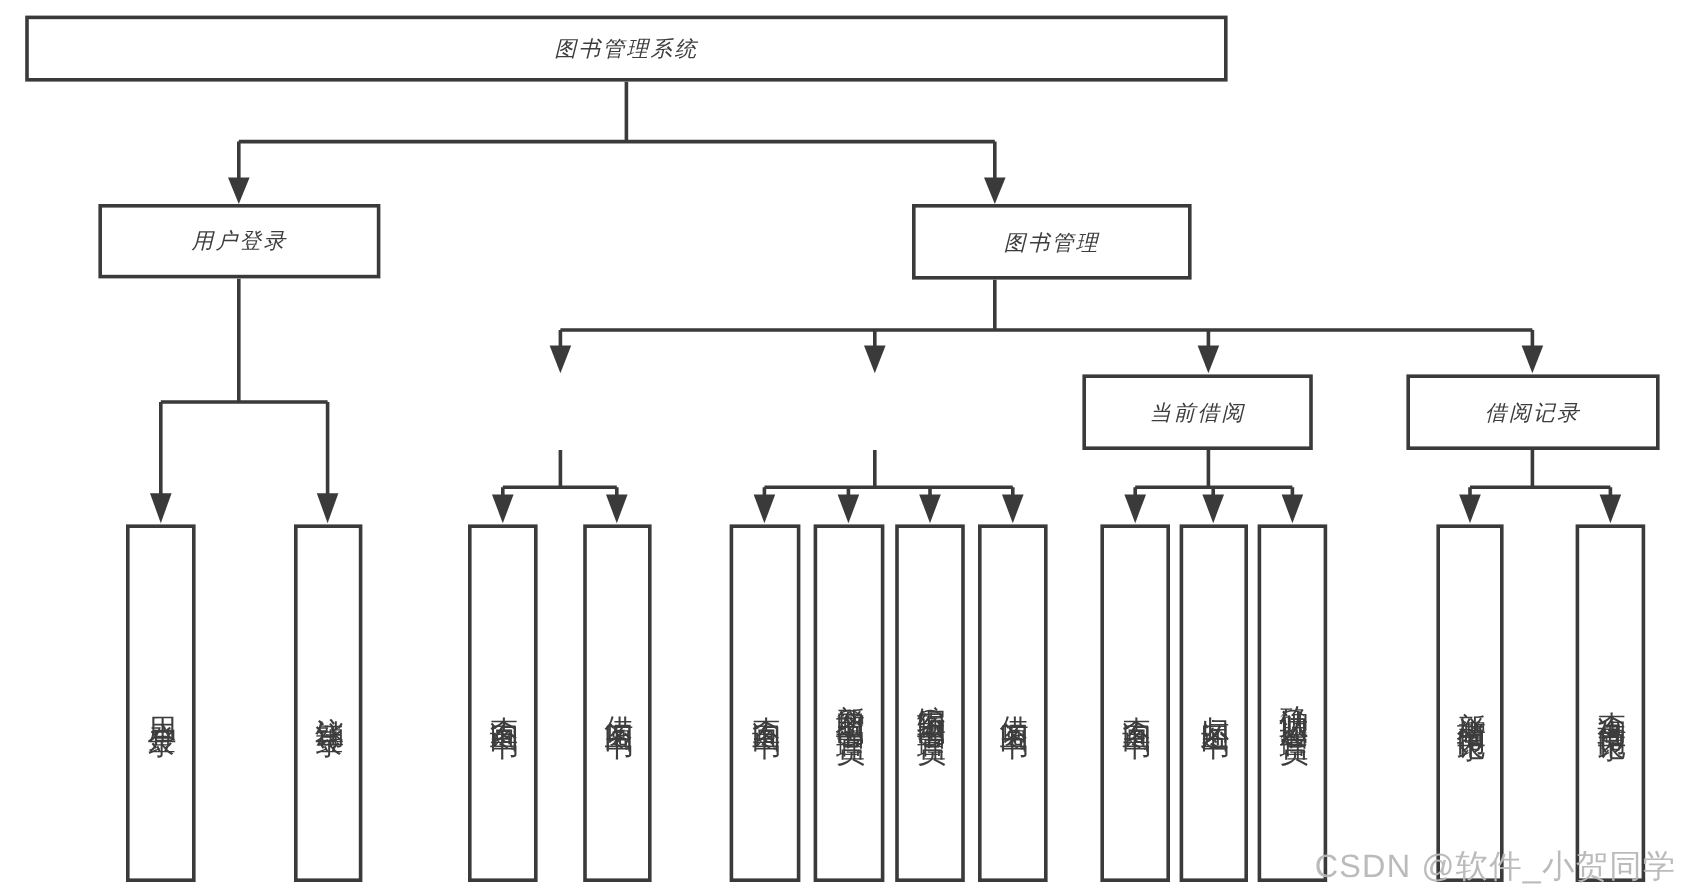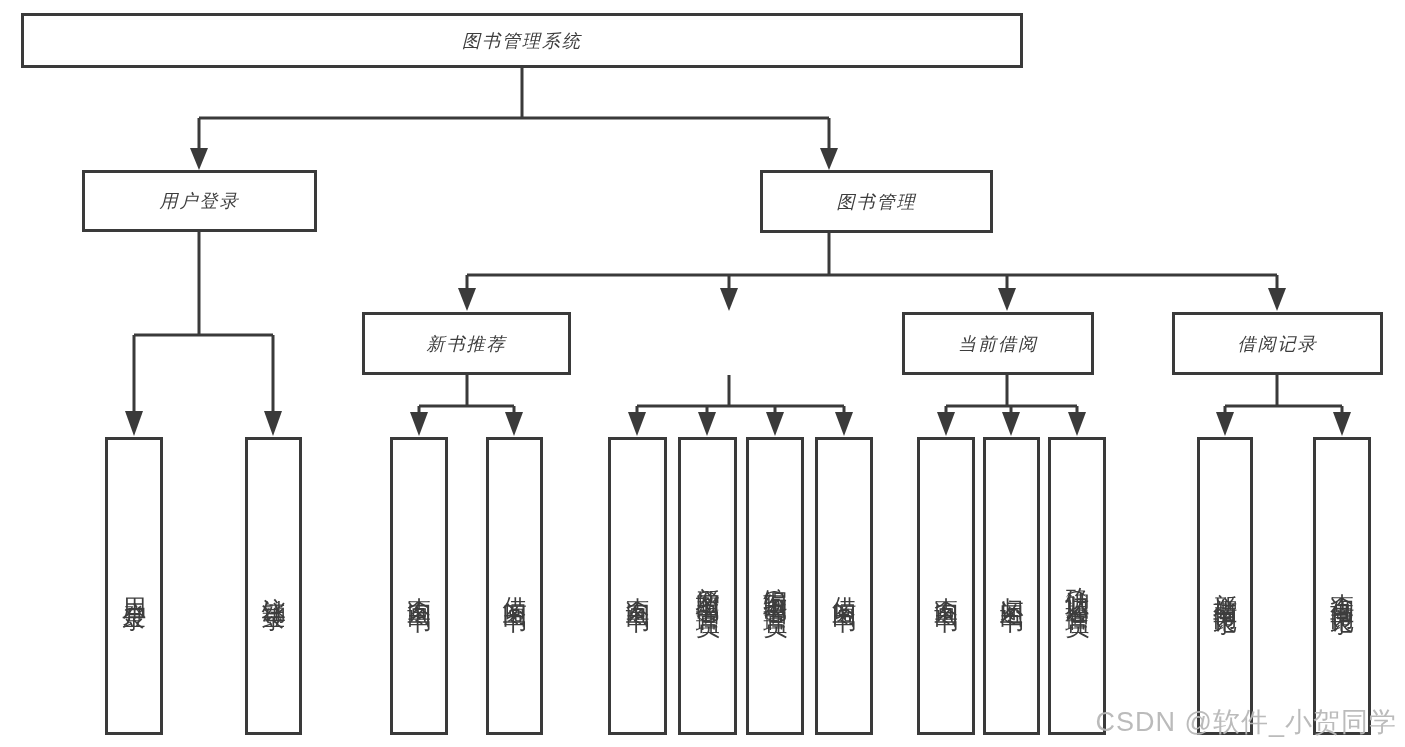--- a/index.html
+++ b/index.html
@@ -107,23 +107,20 @@
     <span>图书管理系统</span>
   </div>
 
   <div class="hbox" style="left:82px;top:170px;width:235px;height:62px;">
     <span>用户登录</span>
   </div>
   <div class="hbox" style="left:712px;top:170px;width:233px;height:63px;margin-left:48px;">
     <span>图书管理</span>
   </div>
 
-  <div class="hbox" style="left:362px;top:312px;width:209px;height:63px;">
-    <span>新书推荐</span>
-  </div>
   <div class="hbox" style="left:902px;top:312px;width:192px;height:63px;">
     <span>当前借阅</span>
   </div>
   <div class="hbox" style="left:1172px;top:312px;width:211px;height:63px;">
     <span>借阅记录</span>
   </div>
 
   <div class="vbox" style="left:105px;top:437px;width:58px;height:298px;">
     <span class="vt">用户登录</span>
   </div>

